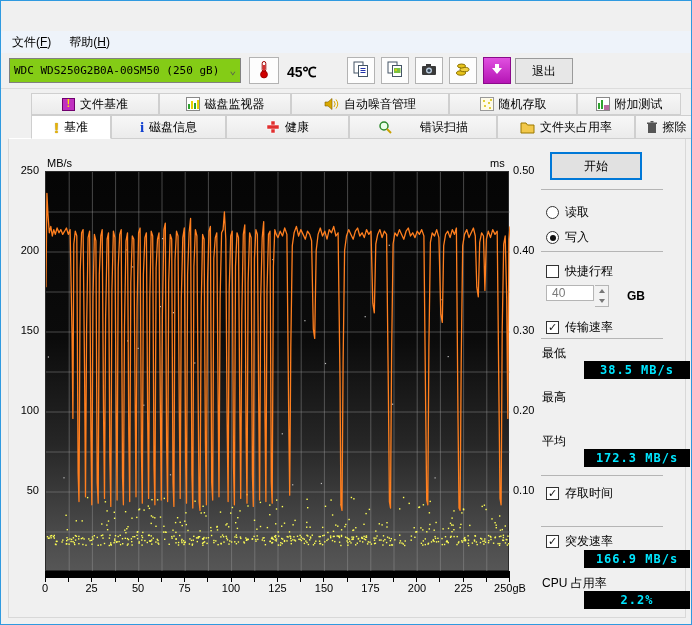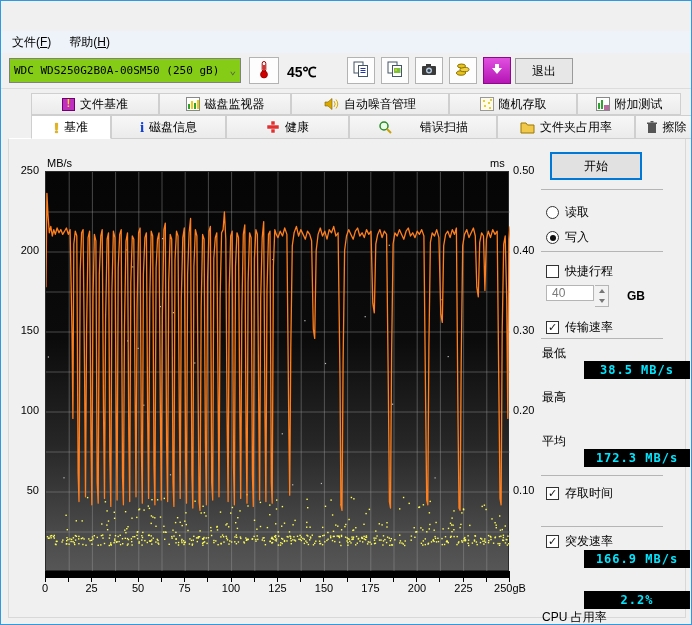--- a/index.html
+++ b/index.html
@@ -1012,16 +1012,16 @@
     <span>存取时间</span>
   </div>
   <div class="rp-sep" style="top:525px;"></div>
 
   <div class="ctl-row" style="top:532px;">
     <span class="cbx">✓</span>
     <span>突发速率</span>
   </div>
   <div class="lcd" style="top:549px;">166.9 MB/s</div>
 
-  <span class="rp-label" style="top:574px;margin-top:34px;">CPU 占用率</span>
+  <span class="rp-label" style="top:574px;">CPU 占用率</span>
   <div class="lcd" style="top:590px;">2.2%</div>
 
 </div>
 
 </body></html>

